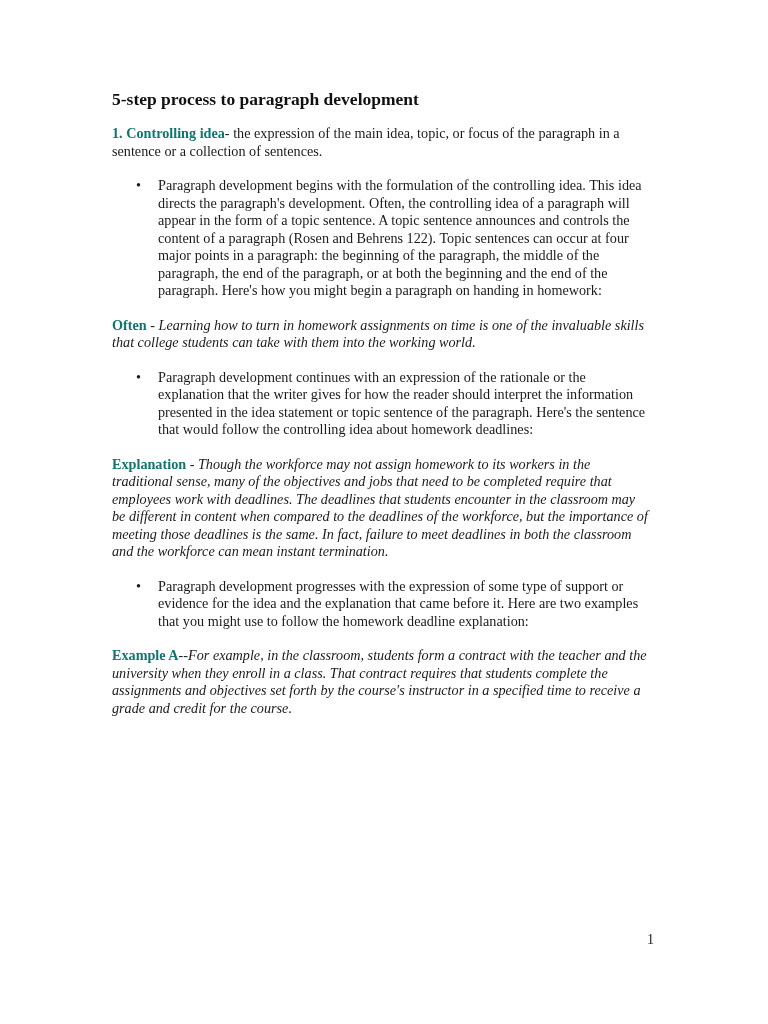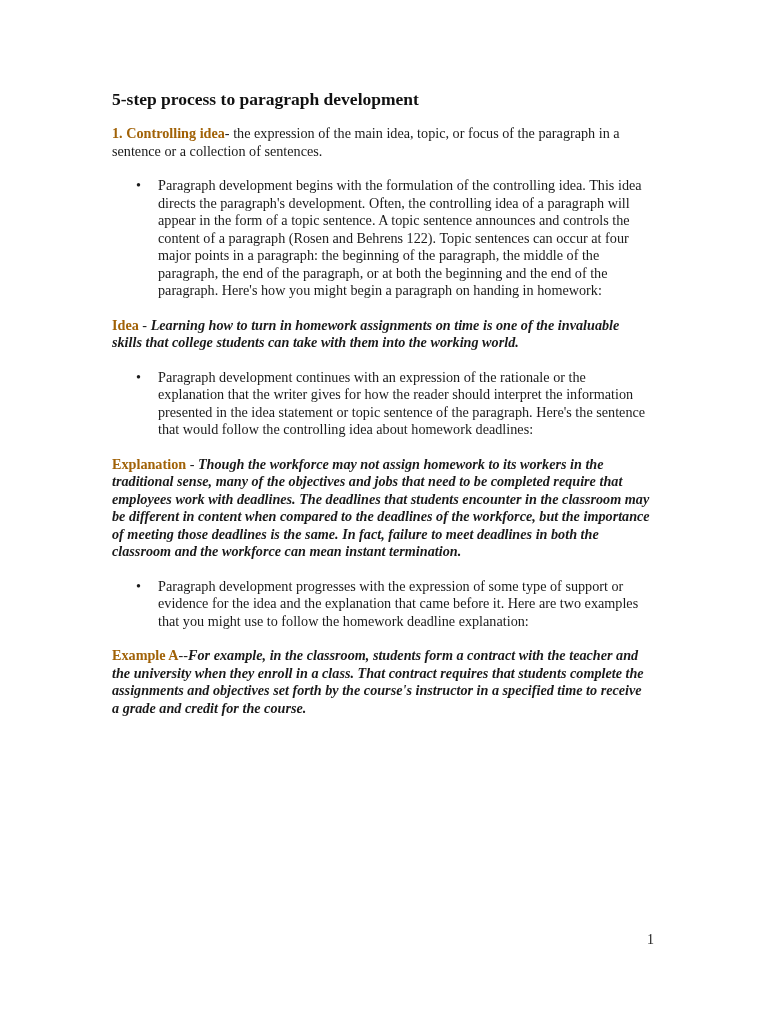--- a/index.html
+++ b/index.html
@@ -35,22 +35,22 @@
       margin: 0 0 15px 0;
       line-height: 22px;
       color: #111;
     }
     p {
       margin: 0;
     }
     .section {
       margin-bottom: 17px;
     }
-    .bold { font-weight: bold; color: #a16207; margin-top: 31px; }
-    .italic { font-style: italic; font-weight: bold; }
+    .bold { font-weight: bold; color: #0f766e; margin-top: 31px; }
+    .italic { font-style: italic; }
     ul {
       margin: 0 0 17px 0;
       padding: 0 0 0 46px;
       list-style: none;
     }
     li {
       position: relative;
     }
     li .bullet {
       position: absolute;
@@ -70,21 +70,21 @@
 
 <div class="page">
   <div class="content">
 
     <h1>5-step process to paragraph development</h1>
 
     <p class="section"><span class="bold">1. Controlling idea</span><span>- the expression of the main idea, topic, or focus of the paragraph in a sentence or a collection of sentences.</span></p>
     <ul>
       <li><span class="bullet">•</span><span>Paragraph development begins with the formulation of the controlling idea. This idea directs the paragraph's development. Often, the controlling idea of a paragraph will appear in the form of a topic sentence. A topic sentence announces and controls the content of a paragraph (Rosen and Behrens 122). Topic sentences can occur at four major points in a paragraph: the beginning of the paragraph, the middle of the paragraph, the end of the paragraph, or at both the beginning and the end of the paragraph. Here's how you might begin a paragraph on handing in homework:</span></li>
     </ul>
-    <p class="section"><span class="bold">Idea</span><span> - </span><span class="italic">Learning how to turn in homework assignments on time is one of the invaluable skills that college students can take with them into the working world.</span></p>
+    <p class="section"><span class="bold">Often</span><span> - </span><span class="italic">Learning how to turn in homework assignments on time is one of the invaluable skills that college students can take with them into the working world.</span></p>
 
     <ul>
       <li><span class="bullet">•</span><span>Paragraph development continues with an expression of the rationale or the explanation that the writer gives for how the reader should interpret the information presented in the idea statement or topic sentence of the paragraph. Here's the sentence that would follow the controlling idea about homework deadlines:</span></li>
     </ul>
     <p class="section"><span class="bold">Explanation</span><span> - </span><span class="italic">Though the workforce may not assign homework to its workers in the traditional sense, many of the objectives and jobs that need to be completed require that employees work with deadlines. The deadlines that students encounter in the classroom may be different in content when compared to the deadlines of the workforce, but the importance of meeting those deadlines is the same. In fact, failure to meet deadlines in both the classroom and the workforce can mean instant termination.</span></p>
 
     <ul>
       <li><span class="bullet">•</span><span>Paragraph development progresses with the expression of some type of support or evidence for the idea and the explanation that came before it. Here are two examples that you might use to follow the homework deadline explanation:</span></li>
     </ul>
     <p class="section"><span class="bold">Example A</span><span>--</span><span class="italic">For example, in the classroom, students form a contract with the teacher and the university when they enroll in a class. That contract requires that students complete the assignments and objectives set forth by the course's instructor in a specified time to receive a grade and credit for the course.</span></p>

